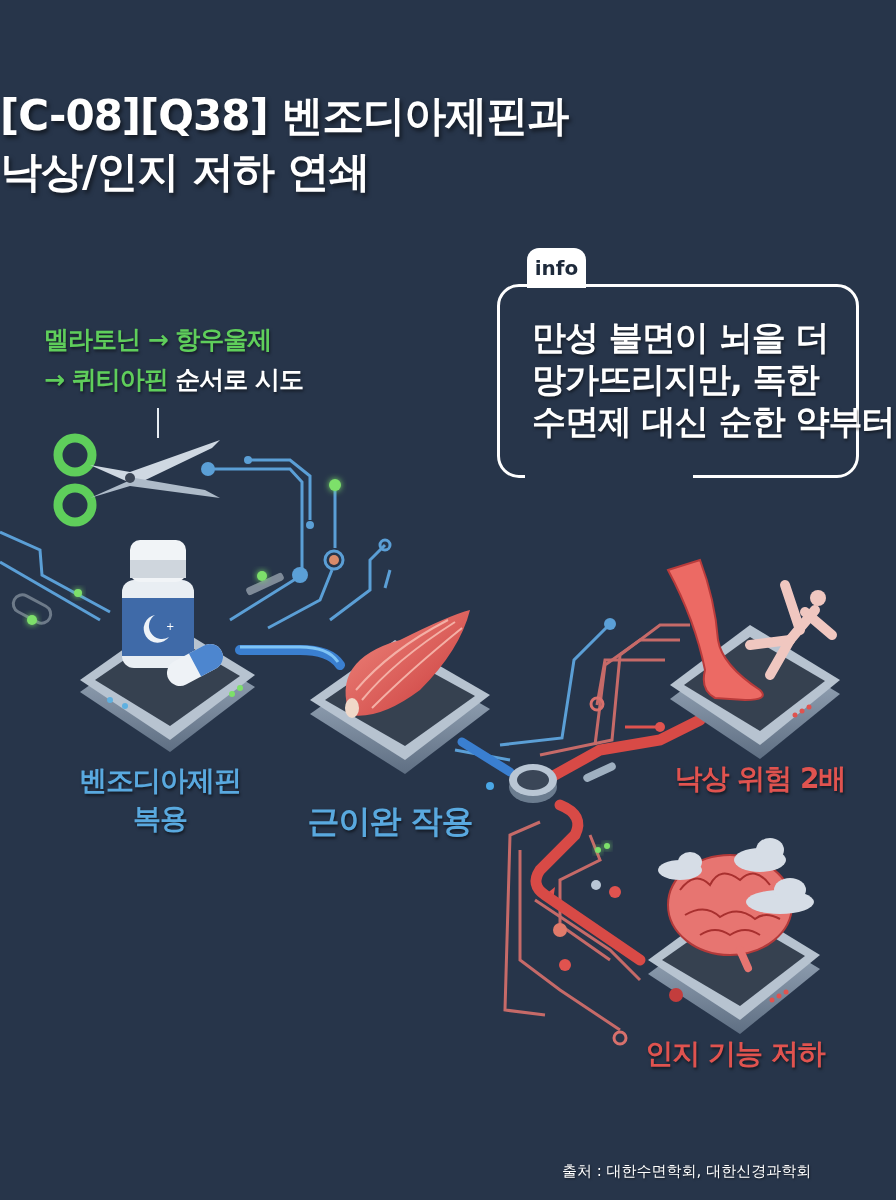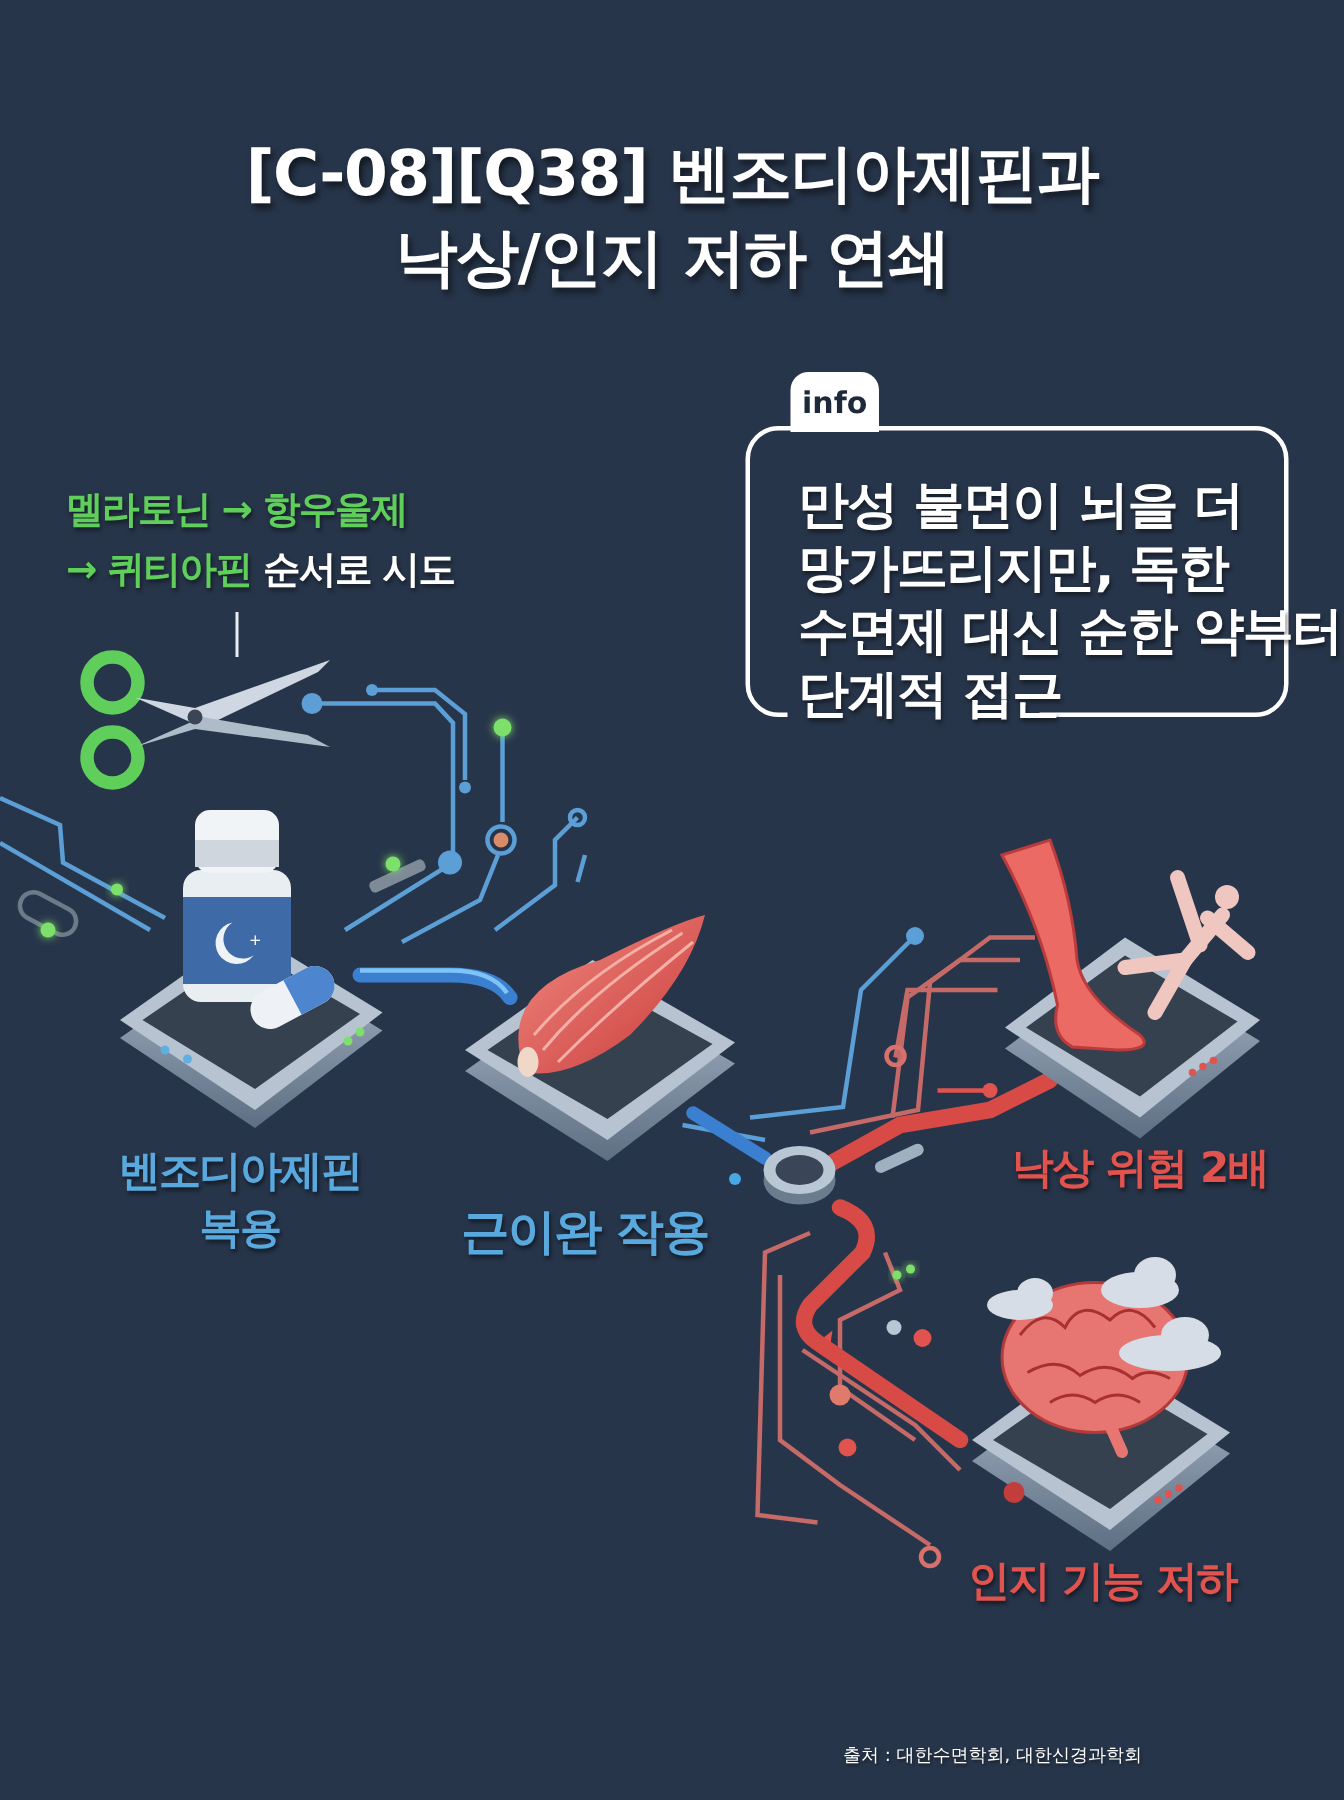--- a/index.html
+++ b/index.html
@@ -5,21 +5,21 @@
     html, body { margin: 0; padding: 0; }
     body {
       width: 896px; height: 1200px; overflow: hidden;
       background: #27354a;
       font-family: "DejaVu Sans", "Liberation Sans", sans-serif;
       position: relative;
     }
     .canvas { position: absolute; inset: 0; width: 896px; height: 1200px; }
     .title {
       position: absolute; left: 0; top: 88px; width: 896px;
-      text-align: center; color: #ffffff; font-weight: bold;
+      color: #ffffff; font-weight: bold;
       font-size: 42px; line-height: 56px; letter-spacing: -1px;
       text-shadow: 2px 3px 4px rgba(0,0,0,0.55);
     }
     .title div { white-space: nowrap; }
     .tip {
       position: absolute; left: 44px; top: 320px;
       font-weight: bold; font-size: 25px; line-height: 40px;
       letter-spacing: -1px; white-space: nowrap;
       text-shadow: 1px 2px 3px rgba(0,0,0,0.5);
     }
@@ -51,21 +51,21 @@
       position: absolute; font-weight: bold; text-align: center;
       letter-spacing: -1px; white-space: nowrap;
       text-shadow: 1px 2px 3px rgba(0,0,0,0.55);
     }
     .lbl-benzo { left: 55px; top: 762px; width: 210px; color: #59a9df; font-size: 28px; line-height: 38px; }
     .lbl-muscle { left: 300px; top: 802px; width: 180px; color: #59a9df; font-size: 32px; line-height: 38px; }
     .lbl-fall { left: 660px; top: 760px; width: 200px; color: #e0534f; font-size: 28px; line-height: 38px; }
     .lbl-cog { left: 620px; top: 1034px; width: 230px; color: #e0534f; font-size: 28px; line-height: 40px; }
     .source {
       position: absolute; left: 562px; top: 1162px;
-      color: #ffffff; font-size: 12px; white-space: nowrap;
+      color: #ffffff; font-size: 15px; white-space: nowrap;
       text-shadow: 1px 1px 2px rgba(0,0,0,0.5);
     }
   </style>
 </head>
 <body>
 
 <svg class="canvas" viewBox="0 0 896 1200" xmlns="http://www.w3.org/2000/svg">
   <defs>
     <linearGradient id="padSide" x1="0" y1="0" x2="0" y2="1">
       <stop offset="0" stop-color="#a9b8c9"></stop>
@@ -246,21 +246,20 @@
 </div>
 <div class="tip-line"></div>
 
 <div class="info-box"></div>
 <div class="info-gap"></div>
 <div class="info-tab">info</div>
 <div class="info-text">
   <div>만성 불면이 뇌을 더</div>
   <div>망가뜨리지만, 독한</div>
   <div>수면제 대신 순한 약부터</div>
-  <div>단계적 접근</div>
 </div>
 
 <div class="label lbl-benzo">
   <div>벤조디아제핀</div>
   <div>복용</div>
 </div>
 <div class="label lbl-muscle">
   <div>근이완 작용</div>
 </div>
 <div class="label lbl-fall">

